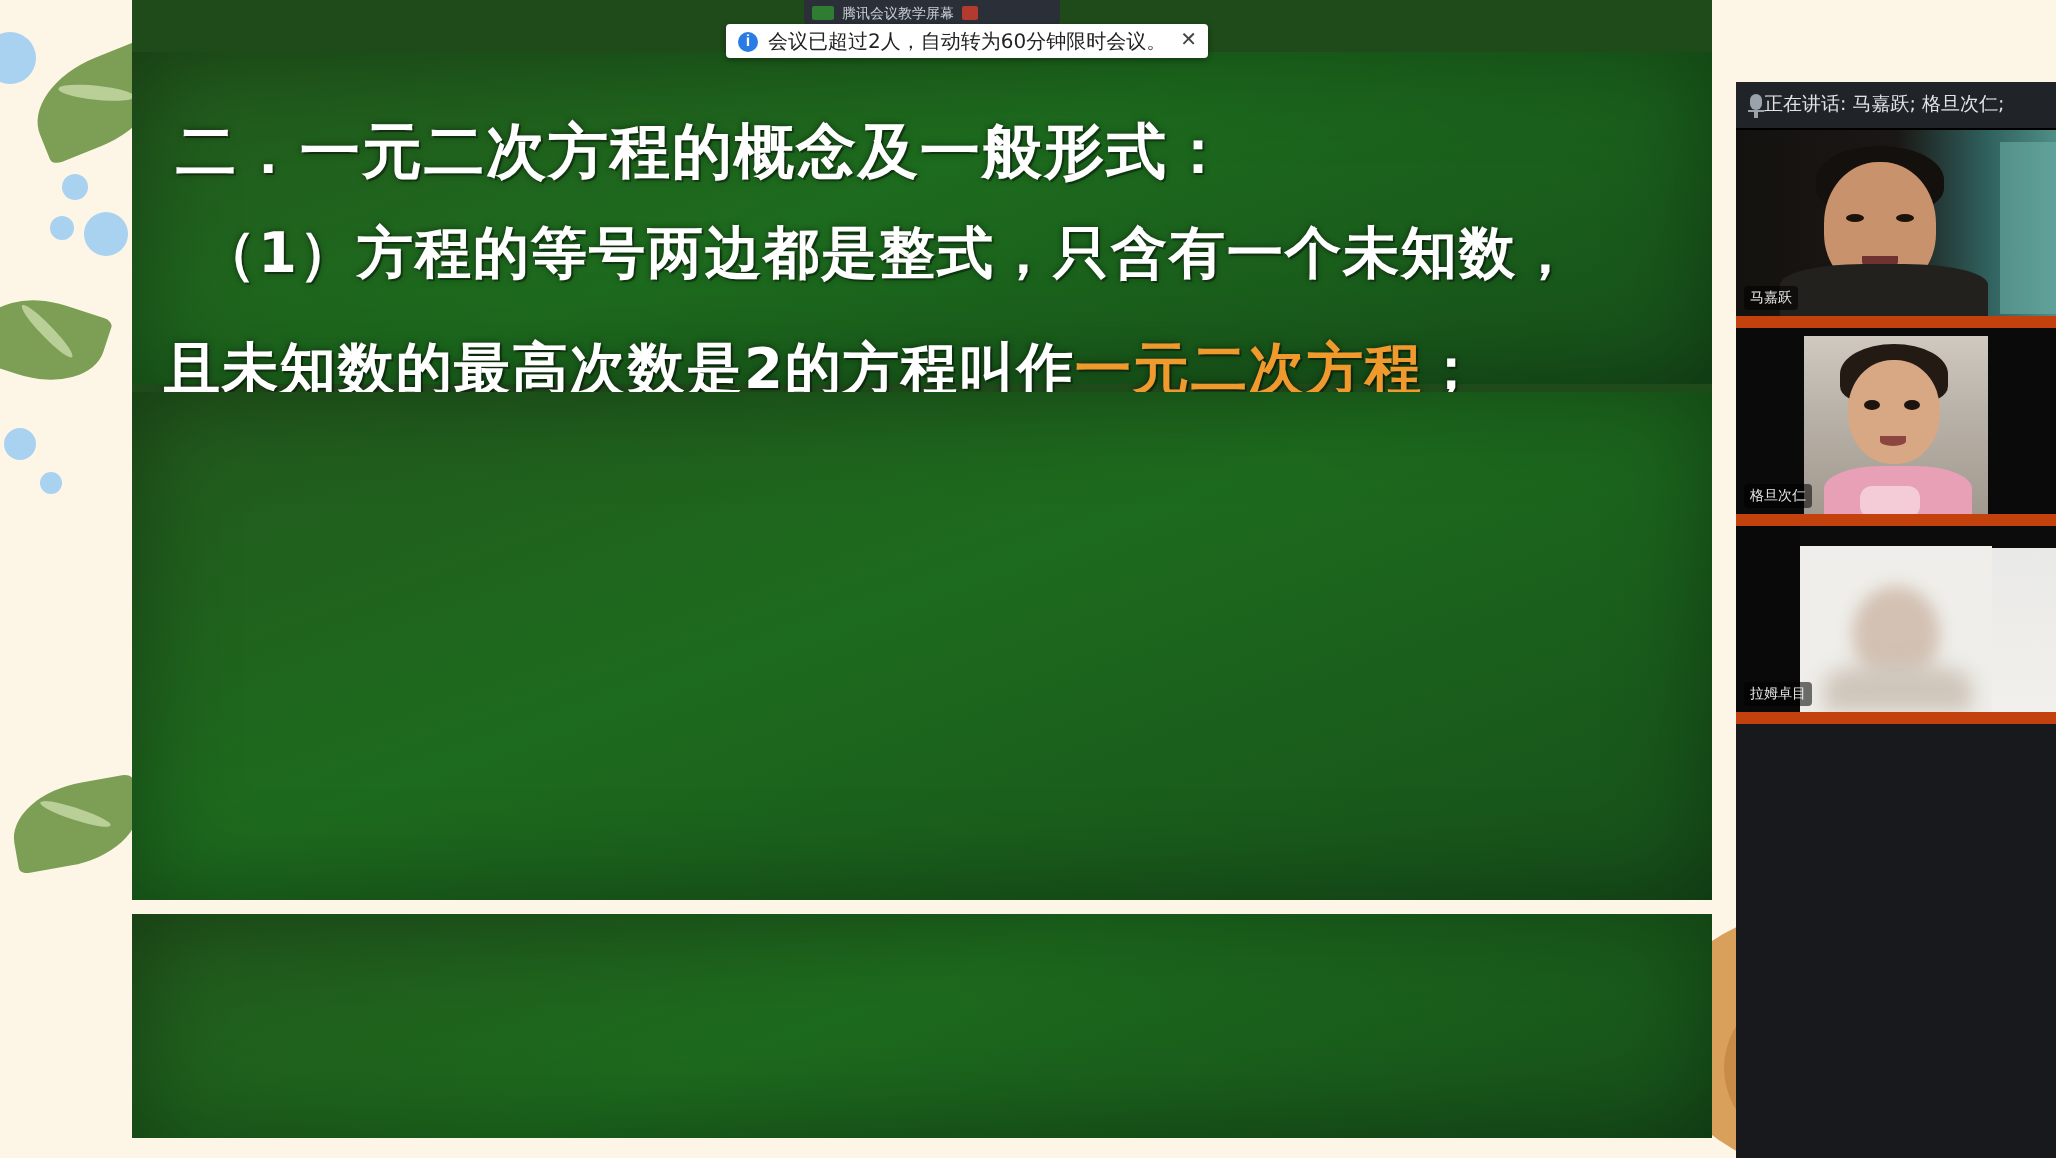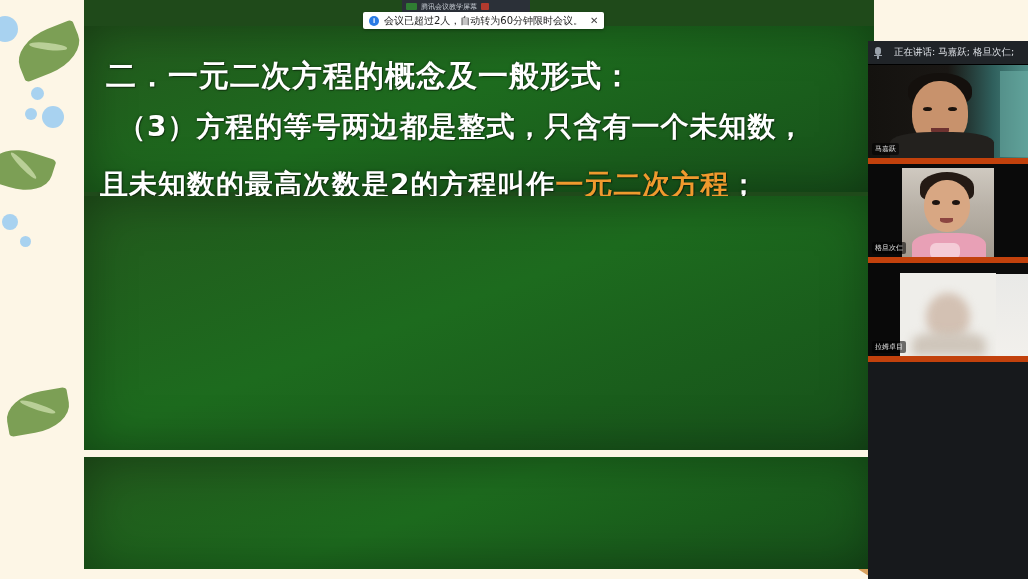--- a/index.html
+++ b/index.html
@@ -37,21 +37,21 @@
     border-radius: 50%;
   }
   .blob {
     position: absolute;
     border-radius: 50%;
   }
 
   
   #board {
     position: absolute;
-    left: 84px; top: 0px;
+    left: 66px; top: 0px;
     width: 790px; height: 421px;
     background: #1f4a1a;
   }
   .panel {
     position: absolute;
     left: 0; width: 790px;
     background: linear-gradient(160deg,#23591d 0%,#1d6b1e 45%,#17501a 100%);
     box-shadow: inset 0 0 50px rgba(0,0,0,.35);
     color: #ffffff;
   }
@@ -134,21 +134,21 @@
     position: absolute;
     right: 0; top: 41px;
     width: 160px; height: 420px;
     background: #17191c;
     z-index: 5;
   }
   #speaking {
     position: relative;
     height: 24px;
     background: #202428;
-    display: flex; align-items: center; gap: 12px;
+    display: flex; align-items: center; gap: 0;
     padding: 0 6px;
     border-bottom: 1px solid #000;
   }
   .mic-icon { width: 8px; height: 12px; position: relative; flex: none; }
   .mic-icon .cap { position:absolute; left:1px; top:0; width:6px; height:8px; background:#9aa2ab; border-radius:3px; }
   .mic-icon .base{ position:absolute; left:0; top:8px; width:8px; height:1.5px; background:#9aa2ab; }
   .mic-icon .stem{ position:absolute; left:3.2px; top:9px; width:1.5px; height:3px; background:#9aa2ab; }
   #speaking .stext {
     font-size: 9.5px; color: #dfe3e8; white-space: nowrap; overflow: hidden;
     font-family: "DejaVu Sans", sans-serif;
@@ -278,21 +278,21 @@
     <div class="blob deco" style="left:150px;top:-34px;width:118px;height:52px;background:#e8813c;border-radius:0 0 60px 60px;"></div>
     <div class="blob deco" style="left:828px;top:452px;width:200px;height:140px;background:#d9a05c;border-radius:52% 48% 40% 60%;"></div>
     <div class="blob deco" style="left:862px;top:486px;width:120px;height:96px;background:#c98c46;border-radius:50%;"></div>
     <div class="blob deco" style="left:880px;top:466px;width:48px;height:44px;background:#e6c08a;border-radius:50%;"></div>
   </div>
 
   <div id="board">
 
     <div class="panel" id="panel-1">
       <div class="ln" id="l1">二．一元二次方程的概念及一般形式：</div>
-      <div class="ln" id="l2">（3）方程的等号两边都是整式，只含有一个未知数，</div>
+      <div class="ln" id="l2">（1）方程的等号两边都是整式，只含有一个未知数，</div>
       <div class="ln" id="l3"><span>且未知数的最高次数是2的方程叫作</span><span class="hl">一元二次方程</span><span>；</span></div>
     </div>
 
     <div class="panel" id="panel-2">
       <div class="ln" id="l5">过整理，都能化成如下形式 ：</div>
 
       <div id="formula"><span>ax</span><span class="sup">2</span><span class="op"> + </span><span>bx</span><span class="op"> + </span><span>c</span><span class="op"> = </span><span class="op">0(</span><span>a</span><span class="op"> ≠ </span><span class="op">0)</span></div>
 
     </div>
 

